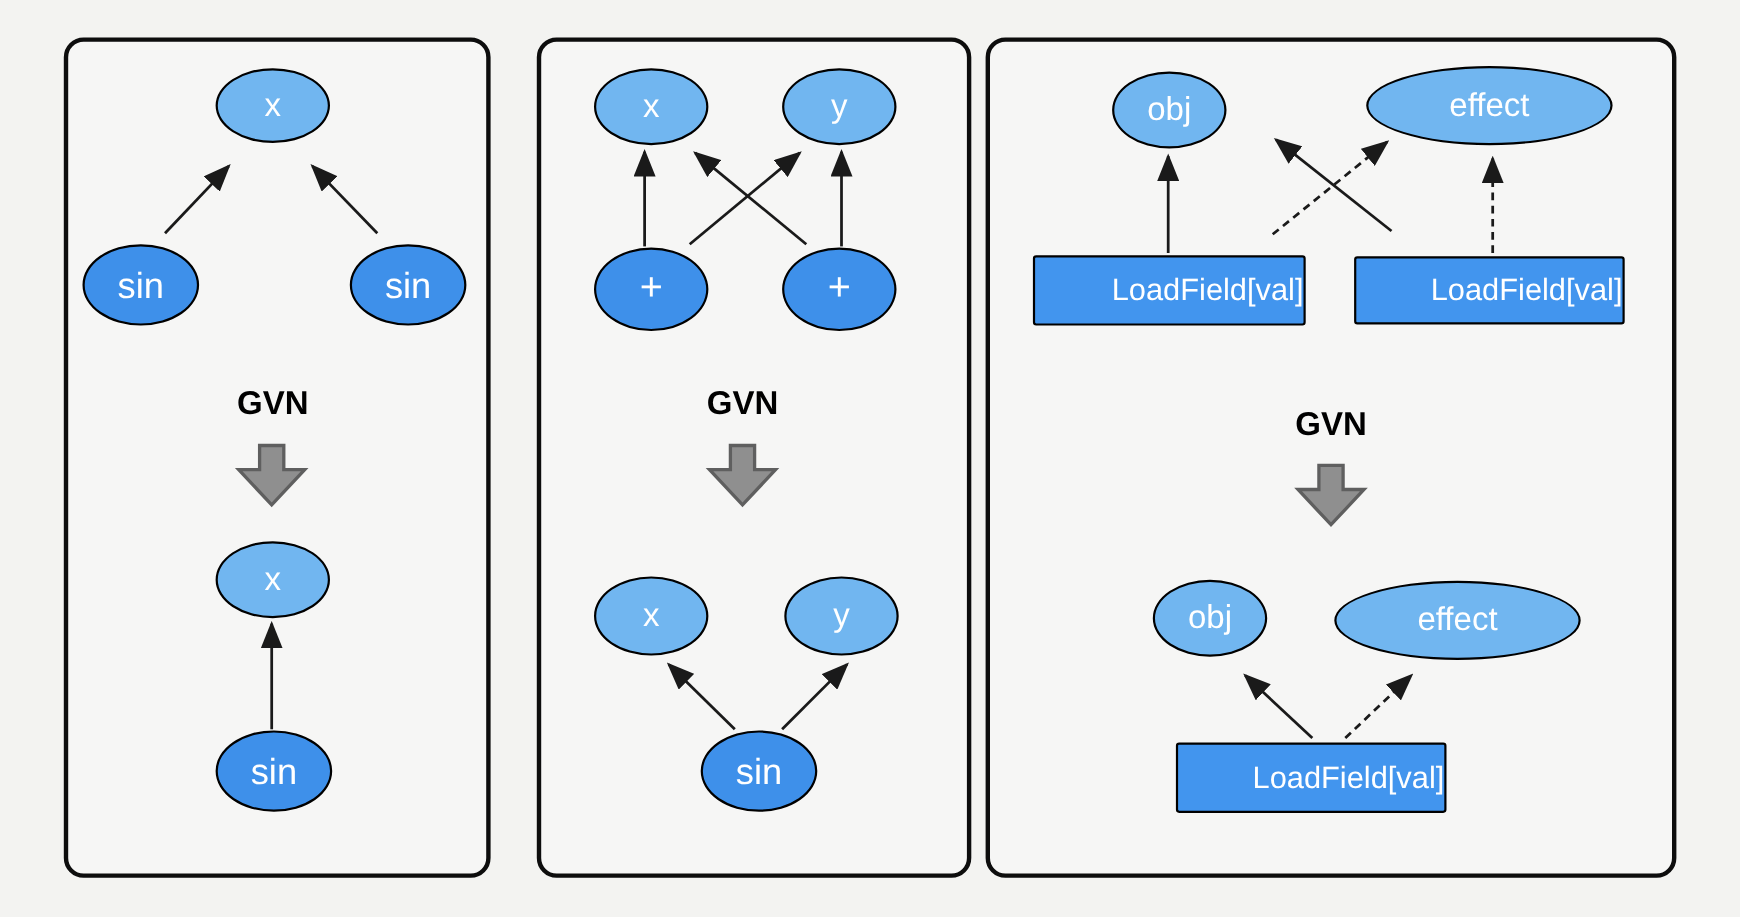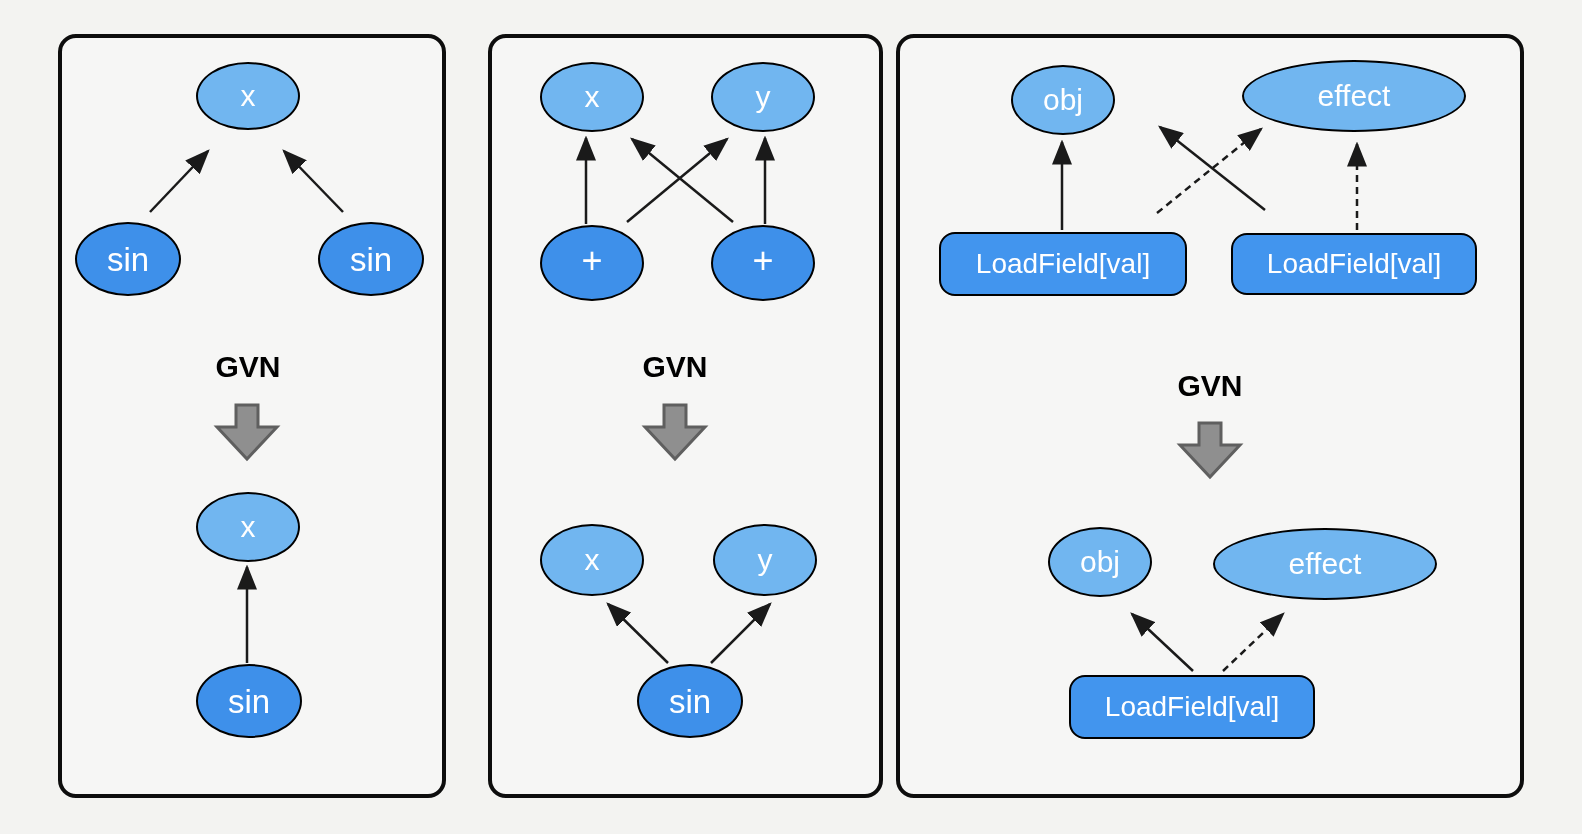--- a/index.html
+++ b/index.html
@@ -19,21 +19,21 @@
   #panel-3{left:896px;width:628px;}
   .node{
     position:absolute;display:flex;align-items:center;justify-content:center;
     box-sizing:border-box;color:var(--node-text,#fff);
     border:2.5px solid var(--node-border,#000);
     font-size:30px;line-height:1;
   }
   .ellipse{border-radius:50%;}
   .light{background:var(--node-light,#71b6f0);}
   .dark{background:var(--node-dark,#3e90ea);}
-  .rect{background:var(--node-rect,#4295ee);border-radius:16px;font-size:28px;}
+  .rect{background:var(--node-rect,#4295ee);border-radius:3px;font-size:28px;justify-content:flex-end;}
   .plus span{font-size:36px;margin-top:-4px;}
   .gvn-label{
     position:absolute;transform:translate(-50%,-50%);
     font-size:30px;font-weight:700;color:var(--gvn-text,#000);
     white-space:nowrap;
   }
   #edges{position:absolute;left:0;top:0;pointer-events:none;}
   .edge{stroke:var(--edge,#1a1a1a);stroke-width:2.5;fill:none;}
   .edge.dashed{stroke-dasharray:7 5;}
   .gvn-arrow{fill:var(--gvn-arrow-fill,#8f8f8f);stroke:var(--gvn-arrow-border,#5f5f5f);stroke-width:3;stroke-linejoin:miter;}

